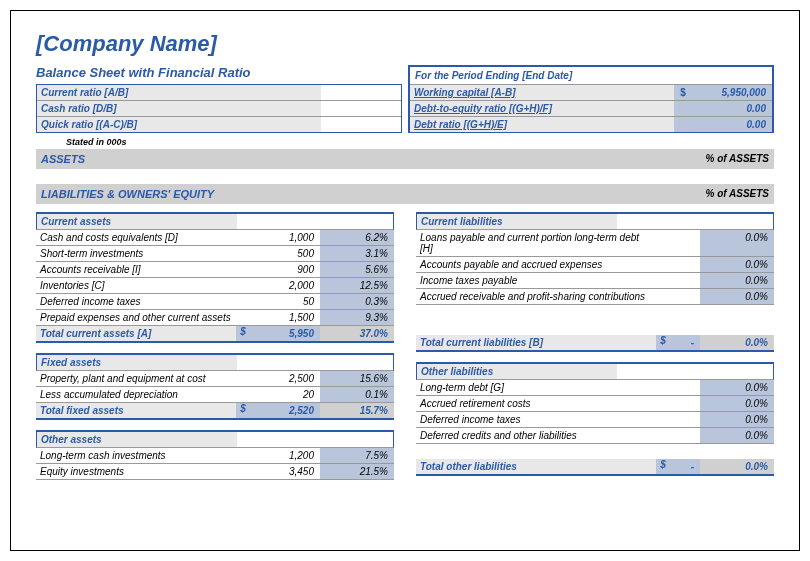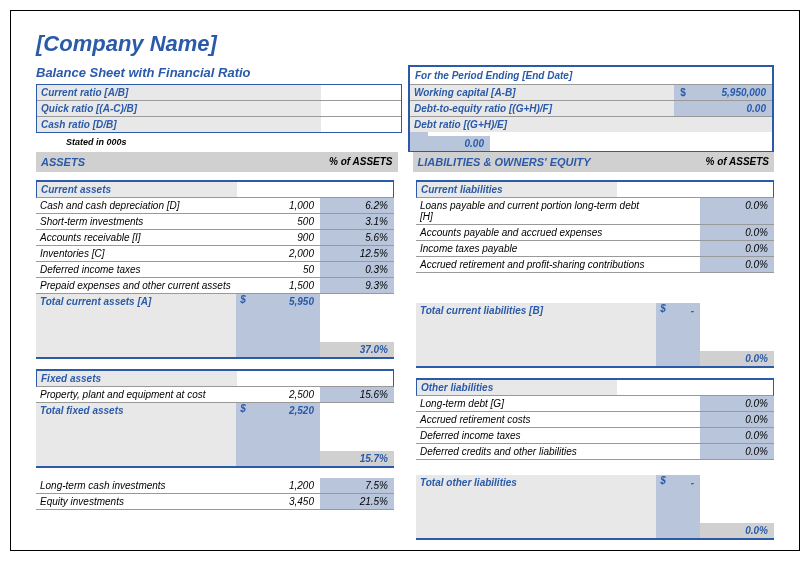--- a/index.html
+++ b/index.html
@@ -11,66 +11,66 @@
   .top-right { flex: 1; }
   .sheet-title { color: #2a5aa8; font-size: 13px; font-weight: bold; font-style: italic; margin-bottom: 4px; }
   .ratio-box { border: 1px solid #2a5aa8; }
   .ratio-row { display: flex; border-bottom: 1px solid #999; }
   .ratio-row:last-child { border-bottom: none; }
   .ratio-label { flex: 1; padding: 2px 4px; color: #2a5aa8; font-weight: bold; font-style: italic; background: #e8e8e8; }
   .ratio-val { width: 80px; padding: 2px 4px; text-align: right; }
   .period-box { border: 2px solid #2a5aa8; border-bottom: 1px solid #2a5aa8; margin-bottom: 0; }
   .period-title { color: #2a5aa8; font-weight: bold; font-style: italic; padding: 3px 5px; border-bottom: 1px solid #999; }
   .wc-row { display: flex; border-bottom: 1px solid #999; }
-  .wc-row:last-child { border-bottom: none; flex-direction: column; }
-  .wc-label { flex: 1; padding: 2px 4px; color: #2a5aa8; font-weight: bold; font-style: italic; background: #e8e8e8; }
+  .wc-row:last-child { border-bottom: none; }
+  .wc-label { flex: 1; padding: 2px 4px; color: #2a5aa8; font-weight: bold; font-style: italic; background: #e8e8e8; text-decoration: underline; }
   .wc-cur { width: 18px; text-align: center; background: #b8c5db; color: #2a5aa8; font-weight: bold; padding: 2px 2px; }
   .wc-val { width: 80px; padding: 2px 6px; text-align: right; color: #2a5aa8; font-weight: bold; font-style: italic; background: #b8c5db; }
   .stated { font-weight: bold; font-style: italic; font-size: 9px; padding: 4px 0 2px 30px; }
-  .section-headers { display: flex; gap: 15px; }
+  .section-headers { display: flex; gap: 15px; flex-direction: column; }
   .sh-left, .sh-right { flex: 1; display: flex; background: #d0d0d0; }
   .sh-title { flex: 1; color: #2a5aa8; font-weight: bold; font-style: italic; padding: 4px 5px; font-size: 11px; }
   .sh-pct { width: 80px; text-align: right; font-weight: bold; font-style: italic; padding: 4px 5px 4px 0; font-size: 10px; }
   .columns { display: flex; gap: 22px; margin-top: 8px; }
   .col-left, .col-right { flex: 1; }
   .group { margin-bottom: 10px; }
   .group-head { border-top: 2px solid #2a5aa8; border-left: 1px solid #2a5aa8; border-right: 1px solid #2a5aa8; border-bottom: 1px solid #999; display: flex; }
   .group-head-label { background: #e8e8e8; color: #2a5aa8; font-weight: bold; font-style: italic; padding: 2px 4px; width: 200px; }
   .group-head-rest { flex: 1; }
   .line { display: flex; border-bottom: 1px solid #999; }
   .line-label { width: 200px; padding: 2px 4px; font-style: italic; }
   .line-val { width: 70px; padding: 2px 6px; text-align: right; font-style: italic; }
   .line-cur { width: 14px; text-align: center; font-style: italic; }
   .line-pct { flex: 1; padding: 2px 6px; text-align: right; background: #b8c5db; font-style: italic; }
   .line.total { color: #2a5aa8; font-weight: bold; border-bottom: 2px solid #2a5aa8; }
   .line.total .line-label { background: #e8e8e8; }
   .line.total .line-val, .line.total .line-cur { background: #b8c5db; }
-  .line.total .line-pct { background: #d0d0d0; margin-top: 48px; }
+  .line.total .line-pct { background: #d0d0d0; }
   .line:not(.total) .line-cur { visibility: hidden; }
 </style>
 </head>
 <body>
 
 <div class="page">
   <div class="company-title">[Company Name]</div>
 
   <div class="top-row">
     <div class="top-left">
       <div class="sheet-title">Balance Sheet with Financial Ratio</div>
       <div class="ratio-box">
         <div class="ratio-row">
             <div class="ratio-label">Current ratio  [A/B]</div>
             <div class="ratio-val"></div>
           </div>
         <div class="ratio-row">
+            <div class="ratio-label">Cash ratio  [D/B]</div>
+            <div class="ratio-val"></div>
+          </div>
+        <div class="ratio-row">
             <div class="ratio-label">Quick ratio  [(A-C)/B]</div>
-            <div class="ratio-val"></div>
-          </div>
-        <div class="ratio-row">
-            <div class="ratio-label">Cash ratio  [D/B]</div>
             <div class="ratio-val"></div>
           </div>
       </div>
       <div class="stated">Stated in 000s</div>
     </div>
     <div class="top-right">
       <div class="period-box">
         <div class="period-title">For the Period Ending [End Date]</div>
         <div class="wc-row">
             <div class="wc-label">Working capital  [A-B]</div>
@@ -104,21 +104,21 @@
 
   <div class="columns">
     <div class="col-left">
 
       <div class="group">
         <div class="group-head">
             <div class="group-head-label">Current assets</div>
             <div class="group-head-rest"></div>
           </div>
         <div class="line">
-            <div class="line-label">Cash and cash depreciation  [D]</div>
+            <div class="line-label">Cash and costs equivalents  [D]</div>
             <div class="line-cur">$</div>
             <div class="line-val">1,000</div>
             <div class="line-pct">6.2%</div>
           </div>
         <div class="line">
             <div class="line-label">Short-term investments</div>
             <div class="line-cur">$</div>
             <div class="line-val">500</div>
             <div class="line-pct">3.1%</div>
           </div>
@@ -158,29 +158,39 @@
         <div class="group-head">
             <div class="group-head-label">Fixed assets</div>
             <div class="group-head-rest"></div>
           </div>
         <div class="line">
             <div class="line-label">Property, plant and equipment at cost</div>
             <div class="line-cur">$</div>
             <div class="line-val">2,500</div>
             <div class="line-pct">15.6%</div>
           </div>
+        <div class="line">
+            <div class="line-label">Less accumulated depreciation</div>
+            <div class="line-cur">$</div>
+            <div class="line-val">20</div>
+            <div class="line-pct">0.1%</div>
+          </div>
         <div class="line total">
             <div class="line-label">Total fixed assets</div>
             <div class="line-cur">$</div>
             <div class="line-val">2,520</div>
             <div class="line-pct">15.7%</div>
           </div>
       </div>
 
       <div class="group">
+        <div class="group-head">
+            <div class="group-head-label">Other assets</div>
+            <div class="group-head-rest"></div>
+          </div>
         <div class="line">
             <div class="line-label">Long-term cash investments</div>
             <div class="line-cur">$</div>
             <div class="line-val">1,200</div>
             <div class="line-pct">7.5%</div>
           </div>
         <div class="line">
             <div class="line-label">Equity investments</div>
             <div class="line-cur">$</div>
             <div class="line-val">3,450</div>
@@ -209,21 +219,21 @@
             <div class="line-val" style="width:30px"></div>
             <div class="line-pct">0.0%</div>
           </div>
         <div class="line">
             <div class="line-label" style="width:240px">Income taxes payable</div>
             <div class="line-cur">$</div>
             <div class="line-val" style="width:30px"></div>
             <div class="line-pct">0.0%</div>
           </div>
         <div class="line">
-            <div class="line-label" style="width:240px">Accrued retirement and profit-sharing contributions</div>
+            <div class="line-label" style="width:240px">Accrued receivable and profit-sharing contributions</div>
             <div class="line-cur">$</div>
             <div class="line-val" style="width:30px"></div>
             <div class="line-pct">0.0%</div>
           </div>
         <div style="height:30px"></div>
         <div class="line total">
             <div class="line-label" style="width:240px">Total current liabilities  [B]</div>
             <div class="line-cur">$</div>
             <div class="line-val" style="width:30px">-</div>
             <div class="line-pct">0.0%</div>

